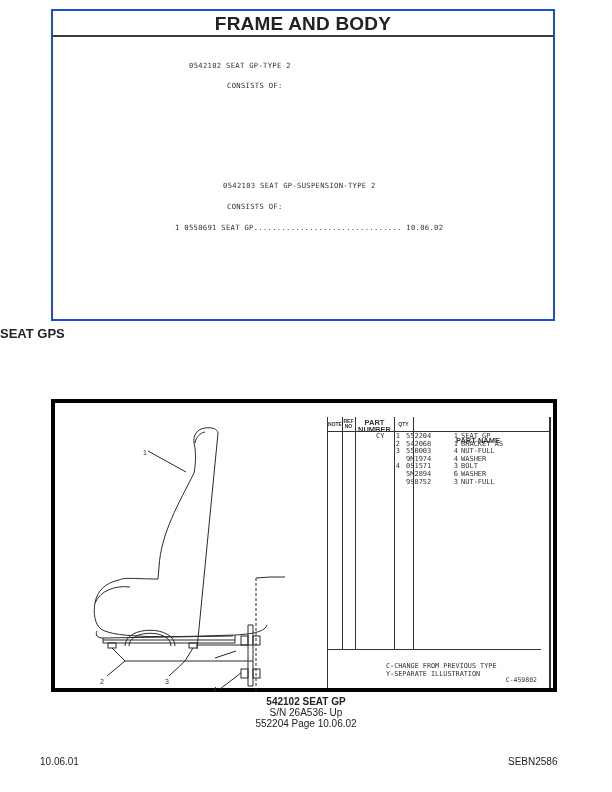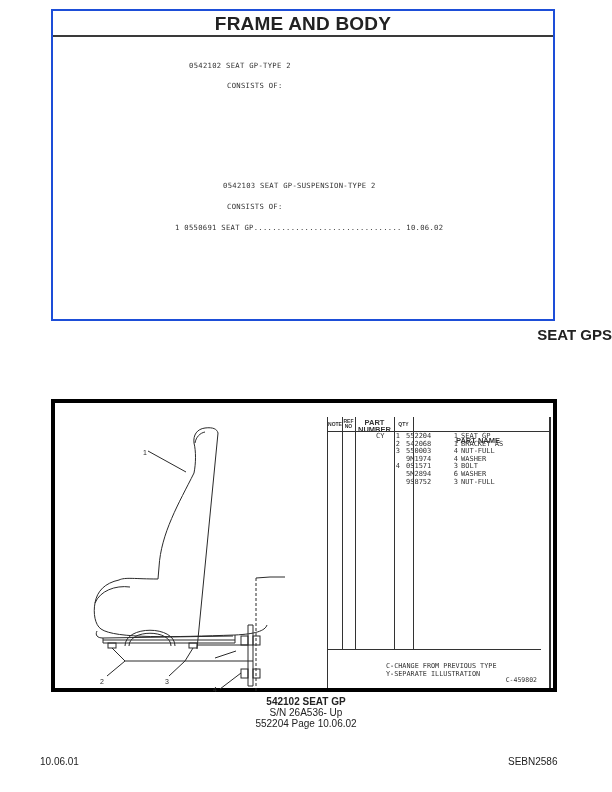--- a/index.html
+++ b/index.html
@@ -17,21 +17,21 @@
     border: 2px solid #1d4ed8; box-sizing: border-box;
   }
   #top-title-bar {
     position: absolute; left: 0; top: 0; right: 0; height: 26px;
     border-bottom: 2px solid #3a3a3a; box-sizing: border-box;
     text-align: center; font-weight: bold; font-size: 19px; line-height: 25px;
     letter-spacing: 0.2px; color: #222;
   }
   .listing { font-size: 7.2px; color: #333; letter-spacing: 0.3px; white-space: pre; line-height: 10.2px; }
 
-  #section-caption { left: 0; width: 612px; top: 326px; text-align: right; font-weight: bold; font-size: 15px; color: #222; }
+  #section-caption { left: 0; width: 612px; top: 326px; text-align: left; font-weight: bold; font-size: 13px; color: #222; }
 
   
   #bottom-box {
     left: 51px; top: 399px; width: 506px; height: 293px;
     border: 4px solid #000000; box-sizing: border-box;
   }
   #parts-panel {
     position: absolute; left: 272px; top: 14px; width: 224px; height: 271px;
     border-left: 1px solid #333; border-right: 2px solid #333; box-sizing: border-box;
   }

